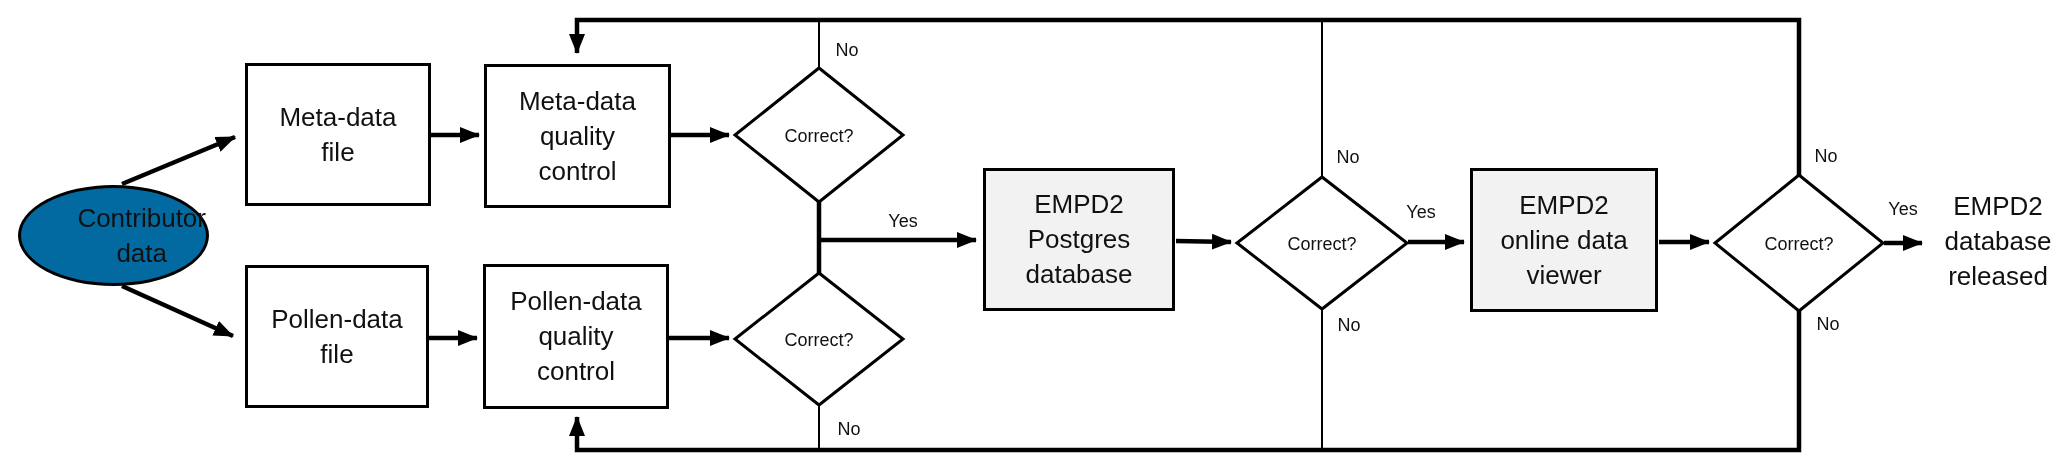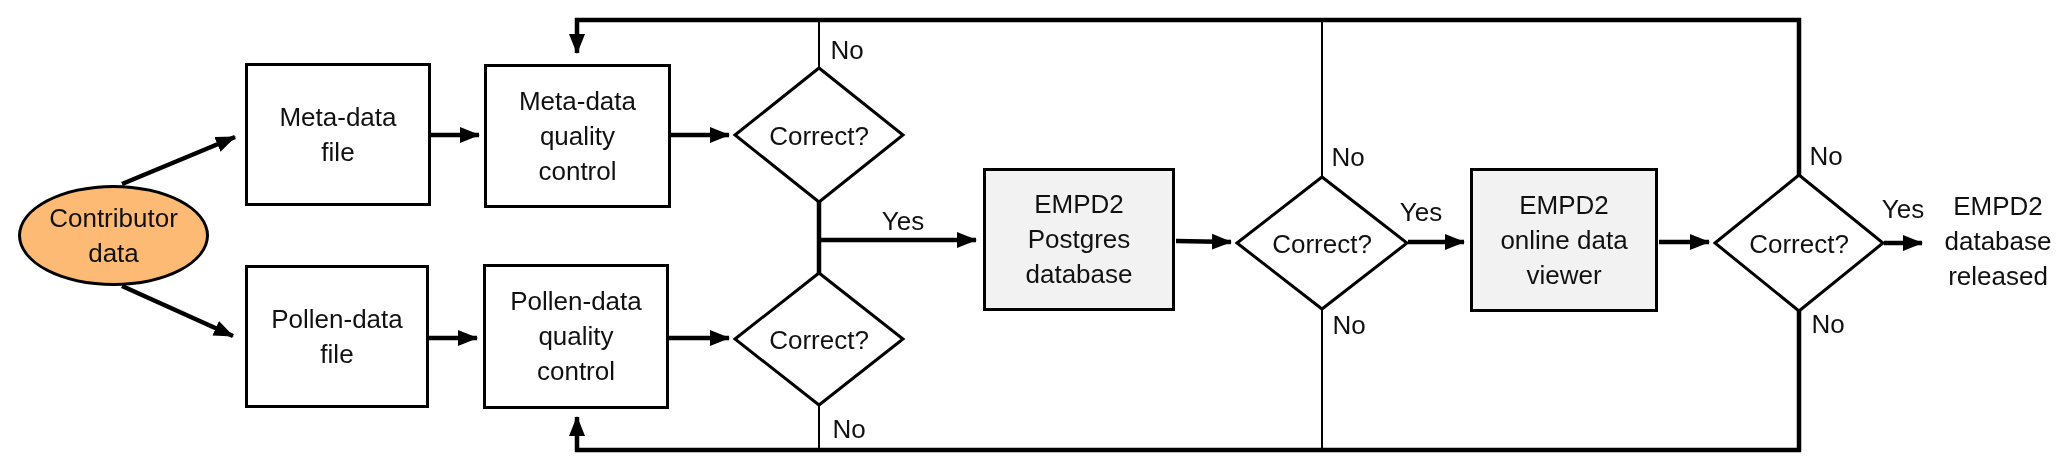--- a/index.html
+++ b/index.html
@@ -25,27 +25,28 @@
     text-align: center;
     box-sizing: border-box;
     font-size: 26px;
     line-height: 35px;
     white-space: pre-line;
   }
   .rect  { border: 3px solid #000000; background: #ffffff; }
   .shade { background: #f2f2f2; }
   .ellipse {
     border: 3px solid #000000;
-    background: #fdba74;
+    background: #0369a1;
     border-radius: 50%;
+    justify-content: flex-end;
   }
   .dlabel, .elabel {
     position: absolute;
     transform: translate(-50%, -50%);
-    font-size: 26px;
+    font-size: 18px;
     line-height: 28px;
     white-space: nowrap;
   }
   .endtext {
     position: absolute;
     display: flex;
     align-items: center;
     justify-content: center;
     text-align: center;
     font-size: 26px;

